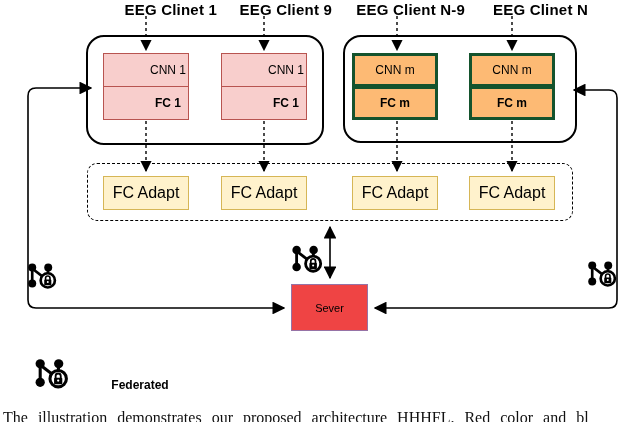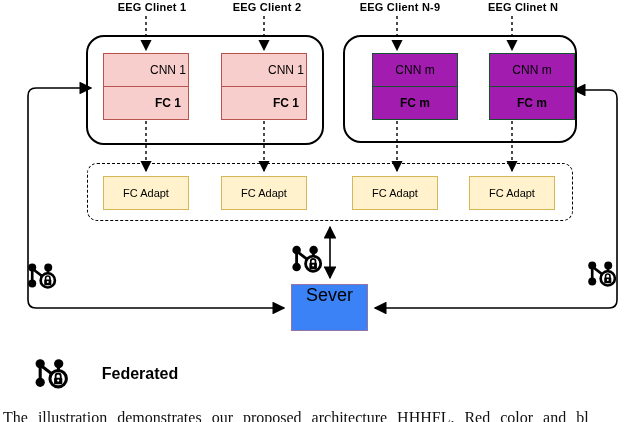--- a/index.html
+++ b/index.html
@@ -8,58 +8,58 @@
     background:#ffffff;font-family:"Liberation Sans",sans-serif;color:#000;
   }
   .abs{position:absolute;}
   
   .layer-bg{z-index:1;}
   #connector-layer{position:absolute;left:0;top:0;z-index:2;}
   .layer-fg{z-index:3;}
   .layer-icon{z-index:4;}
   
   .client-label{
-    top:1px;width:130px;height:14px;text-align:center;
-    font-size:11px;font-weight:bold;letter-spacing:0.2px;
+    top:1px;width:130px;height:14px;text-align:right;
+    font-size:15px;font-weight:bold;letter-spacing:0.2px;
   }
   
   .group-box{
     background:#ffffff;border:2px solid #000;border-radius:18px;
   }
   
   .model-block{width:86px;height:68px;top:53px;}
   .model-block .cell{
     box-sizing:border-box;width:100%;height:34px;
     display:flex;align-items:center;justify-content:center;
     font-size:12px;
   }
   .model-block.red .cell{background:#f8cecc;border:1px solid #b85450;padding-left:44px;}
-  .model-block.green .cell{background:#a21caf;border:1px solid #14532d;margin-left:20px;}
+  .model-block.green .cell{background:#fdba74;border:3px solid #14532d;}
   .model-block .cell.bottom{margin-top:-1px;font-weight:bold;}
   
   .adapter-container{
     left:87px;top:163px;width:486px;height:58px;
     background:#ffffff;border:1.5px dashed #000;border-radius:10px;
     box-sizing:border-box;
   }
   .adapter-box{
     top:176px;width:86px;height:34px;box-sizing:border-box;
     background:#fff2cc;border:1px solid #d6b656;
-    display:flex;align-items:center;justify-content:center;font-size:11px;
+    display:flex;align-items:center;justify-content:center;font-size:16px;
   }
   
   .server-box{
     left:291px;top:284px;width:77px;height:47px;box-sizing:border-box;
-    background:#3b82f6;border:1.5px solid #9673a6;
-    display:flex;justify-content:center;font-size:18px;
+    background:#ef4444;border:1.5px solid #9673a6;
+    display:flex;align-items:center;justify-content:center;font-size:11px;
   }
   
   .legend-text{
-    left:95px;top:367px;width:90px;text-align:center;
-    font-size:16px;font-weight:bold;line-height:14px;
+    left:95px;top:378px;width:90px;text-align:center;
+    font-size:12px;font-weight:bold;line-height:14px;
   }
   
   .caption{
     left:3px;top:409px;width:700px;white-space:nowrap;
     font-family:"Liberation Serif",serif;font-size:16px;color:#111;
     word-spacing:6px;
   }
 </style>
 </head>
 <body>
@@ -103,21 +103,21 @@
     <circle cx="7" cy="25" r="4.5" fill="#000"></circle>
     <circle cx="25" cy="7" r="4.5" fill="#000"></circle>
     <circle cx="24.5" cy="21.5" r="8" fill="#fff" stroke="#000" stroke-width="3"></circle>
     <path d="M22 21 v-2 a2.5 2.5 0 0 1 5 0 v2" fill="none" stroke="#000" stroke-width="1.8"></path>
     <rect x="20.5" y="20.6" width="8" height="6.4" rx="1" fill="#000"></rect>
     <circle cx="24.5" cy="23.4" r="1.1" fill="#fff"></circle>
   </symbol>
 </svg>
 
 <div class="abs layer-fg client-label" style="left:87px;">EEG Clinet 1</div>
-<div class="abs layer-fg client-label" style="left:202px;">EEG Client 2</div>
+<div class="abs layer-fg client-label" style="left:202px;">EEG Client 9</div>
 <div class="abs layer-fg client-label" style="left:335px;">EEG Client N-9</div>
 <div class="abs layer-fg client-label" style="left:458px;">EEG Clinet N</div>
 
 <div class="abs layer-fg model-block red" style="left:103px;">
   <div class="cell">CNN 1</div>
   <div class="cell bottom">FC 1</div>
 </div>
 <div class="abs layer-fg model-block red" style="left:221px;">
   <div class="cell">CNN 1</div>
   <div class="cell bottom">FC 1</div>

